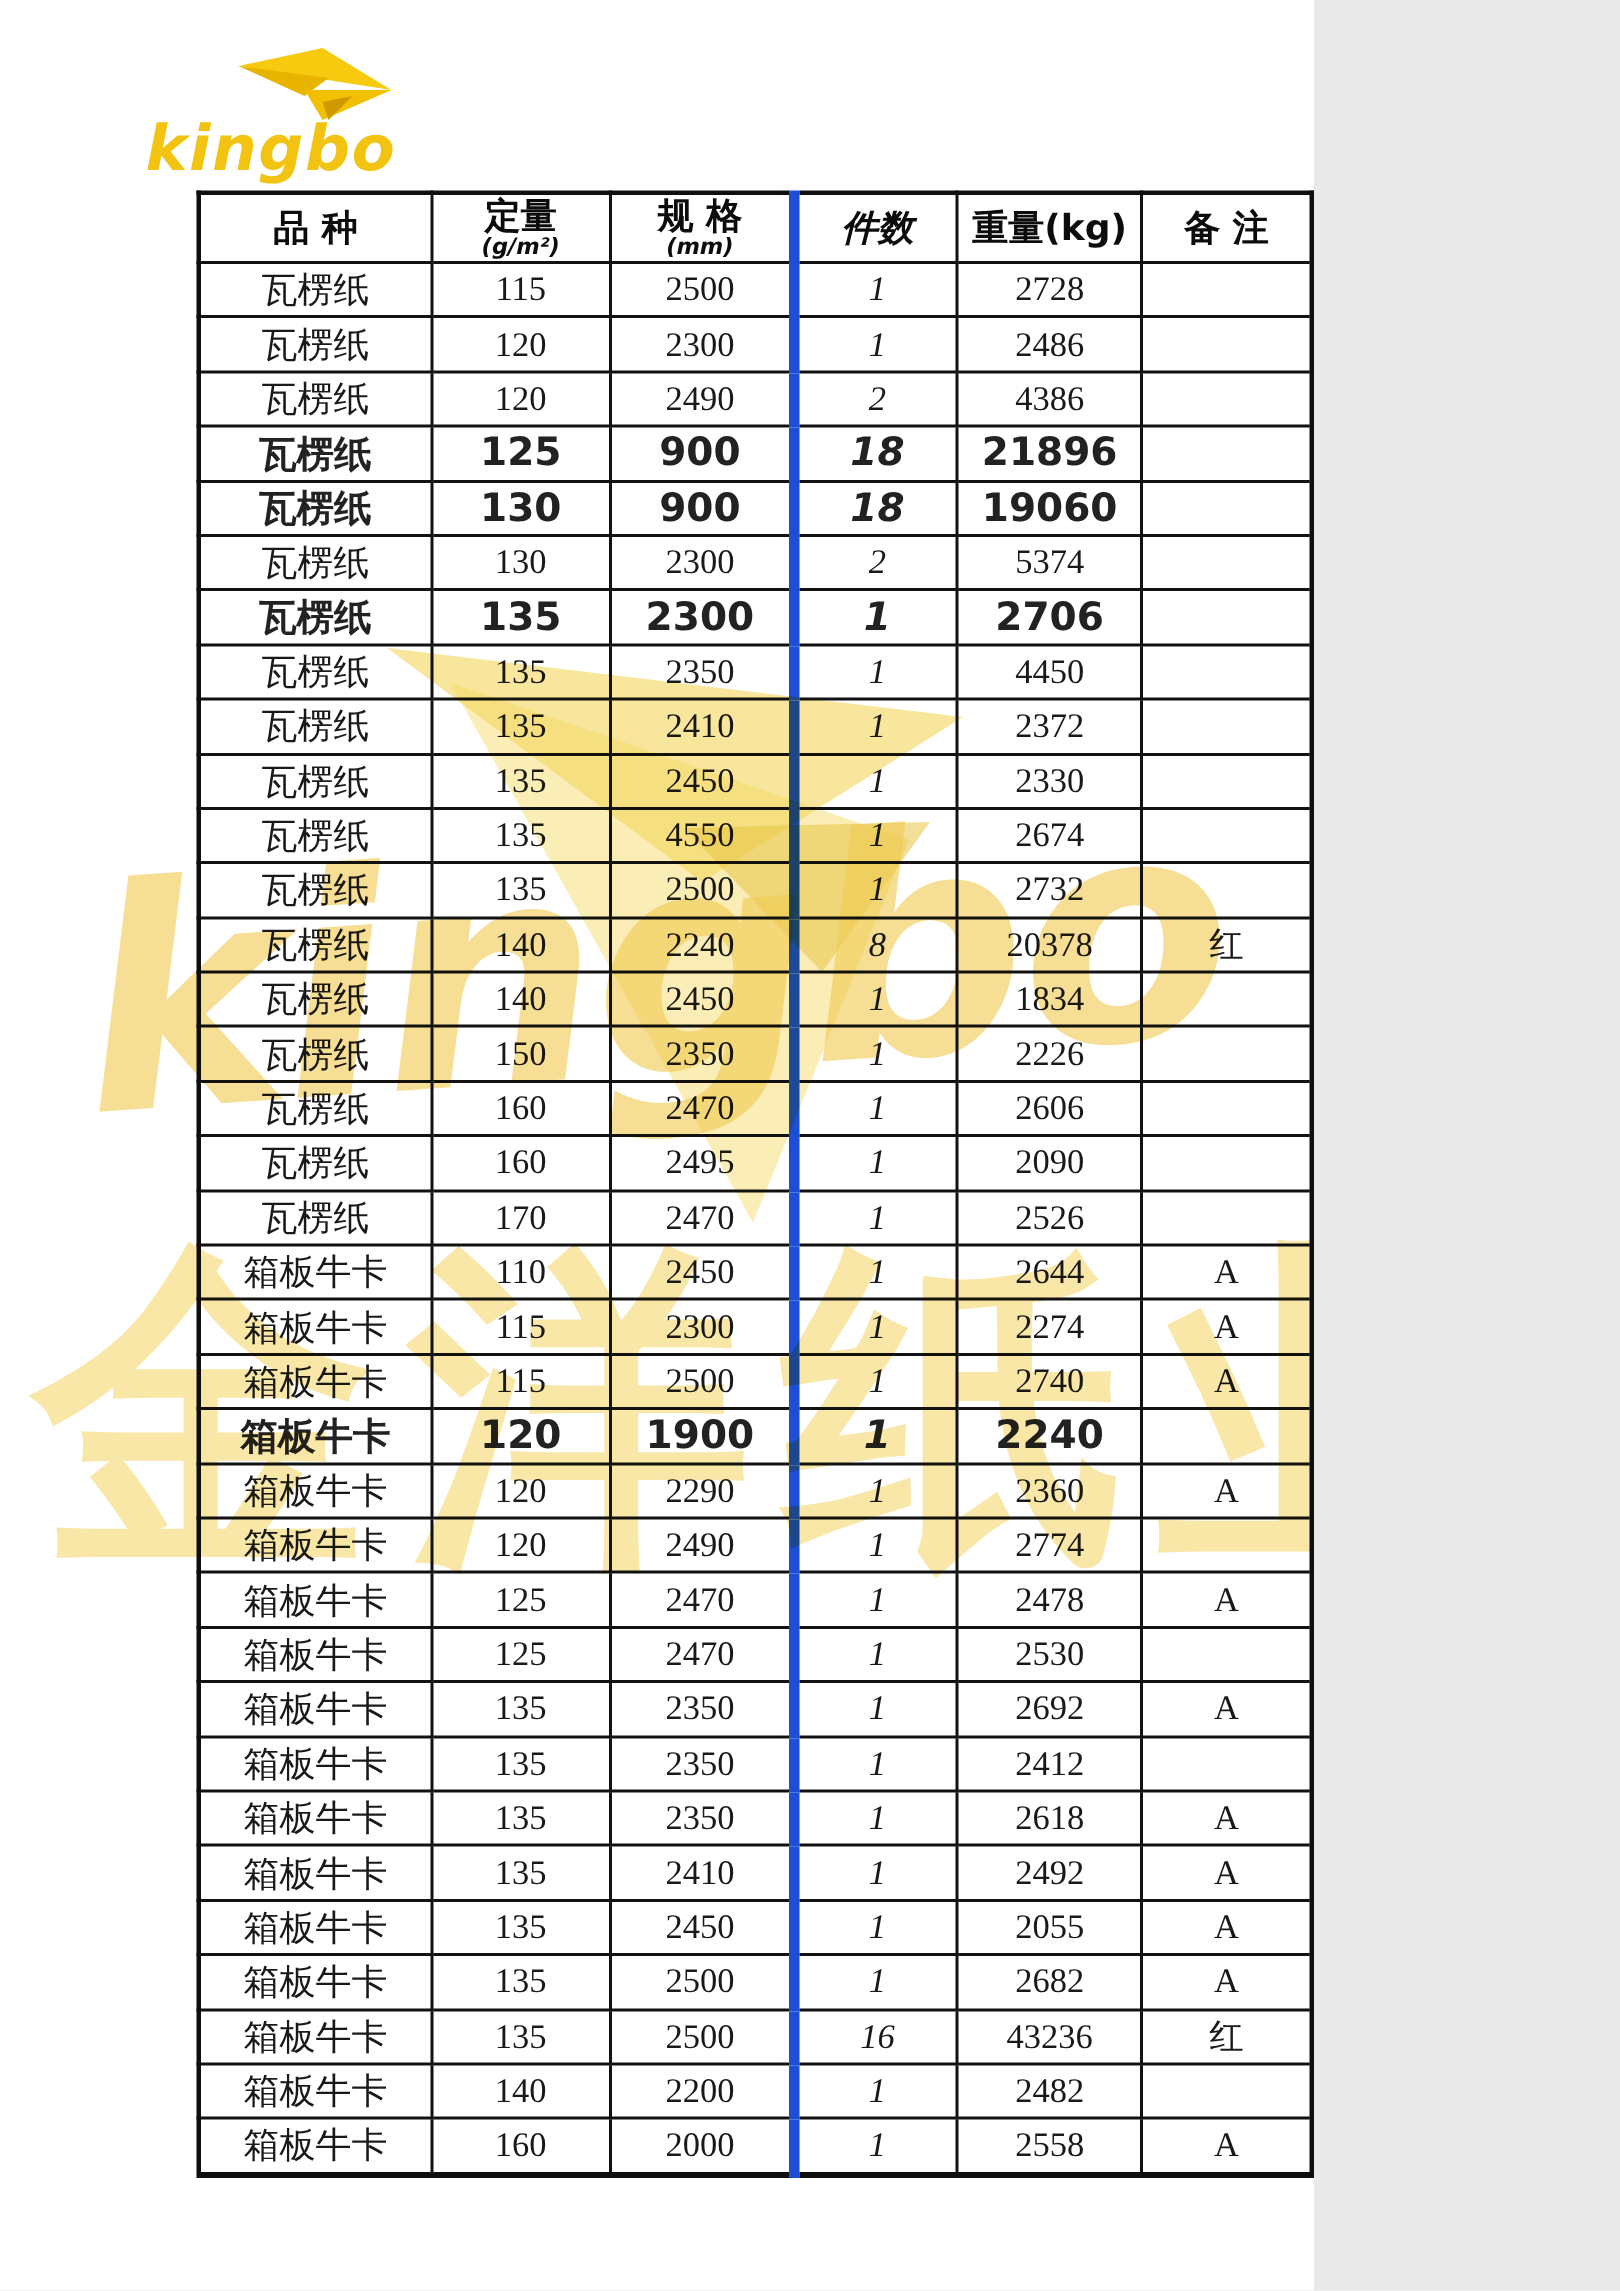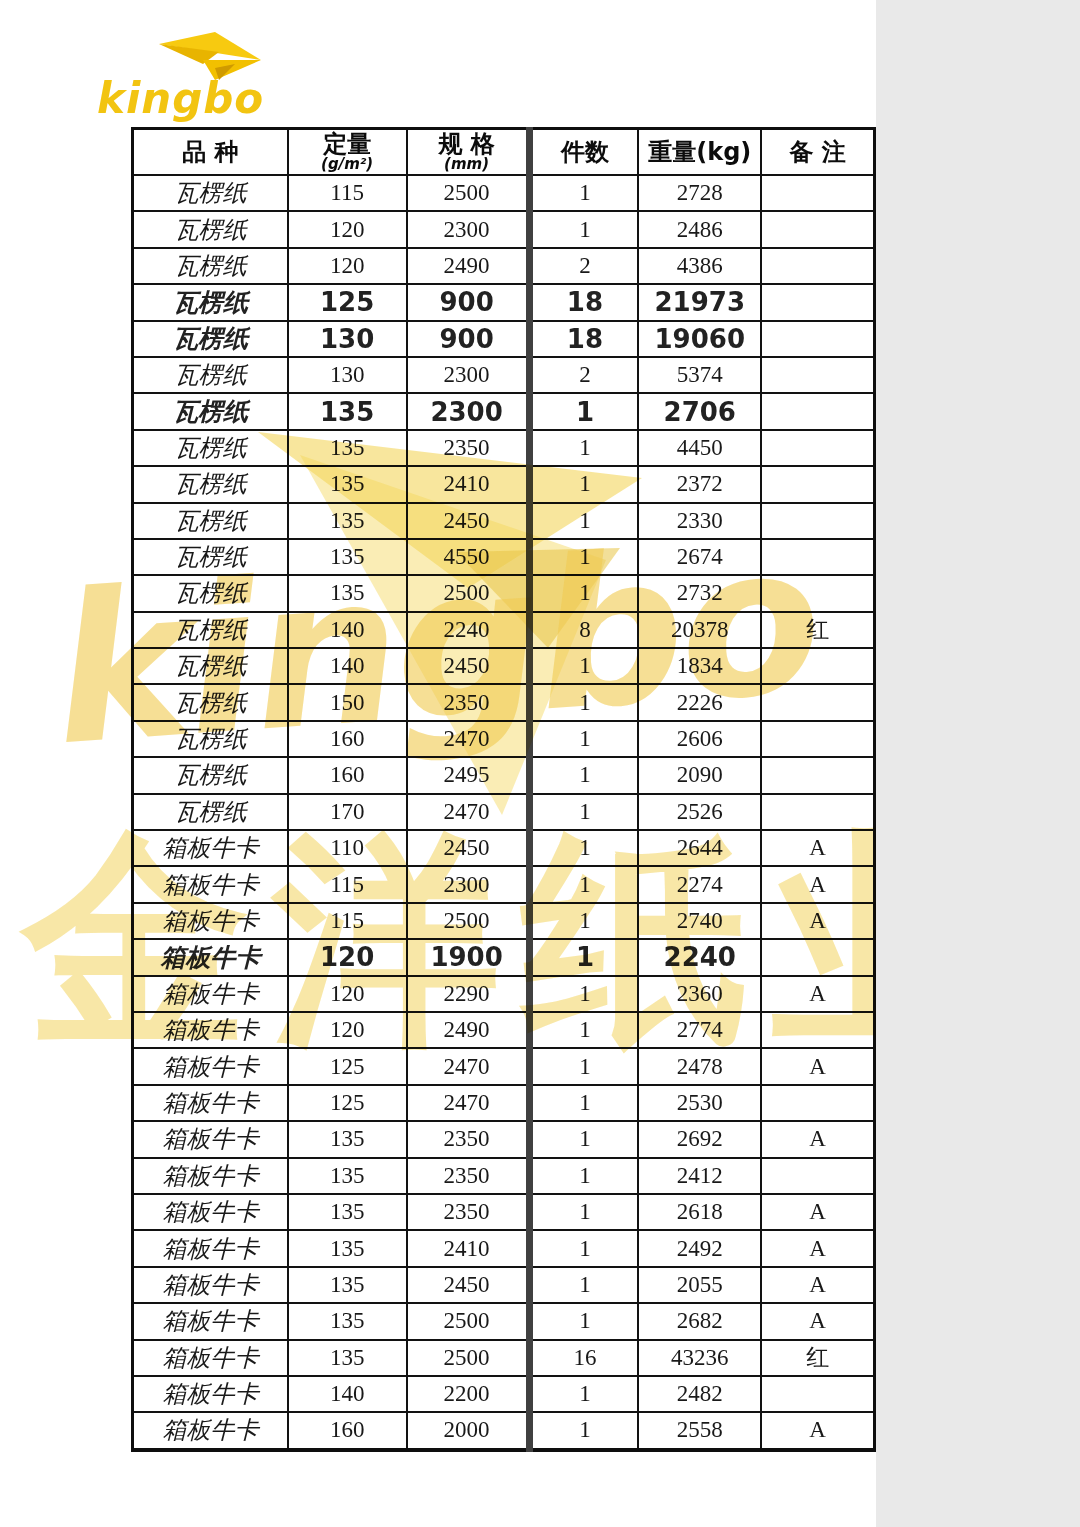--- a/index.html
+++ b/index.html
@@ -41,35 +41,35 @@
   .sheet-table col.c5{width:124px}
   .sheet-table col.c6{width:116px}
 
   .sheet-table th,.sheet-table td{
     border:2px solid #121212;
     text-align:center;vertical-align:middle;
     padding:0;color:#191919;
     overflow:hidden;white-space:nowrap;
   }
   
-  .sheet-table th:nth-child(4),.sheet-table td:nth-child(4){border-left:7px solid #404040;}
+  .sheet-table th:nth-child(4),.sheet-table td:nth-child(4){border-left:7px solid #1d4ed8;font-style:italic;}
 
   .sheet-table thead th{
     height:44px;
     font-family:"DejaVu Sans","Liberation Sans",sans-serif;
     font-weight:bold;font-size:24px;line-height:1.0;
     color:#0c0c0c;
   }
   .sheet-table thead .unit{
     display:block;font-size:15px;font-weight:bold;margin-top:1px;font-style:italic;
   }
   .sheet-table thead .unit:empty{display:none;}
 
   .sheet-table tbody td{height:34.4px;font-size:23px;}
-  .sheet-table tbody td.variety{font-size:24px;font-style:italic;}
+  .sheet-table tbody td.variety{font-size:24px;}
 
   
   .sheet-table tbody tr.em td{
     font-family:"DejaVu Sans","Liberation Sans",sans-serif;
     font-size:26px;font-weight:bold;color:#222;
   }
   .sheet-table tbody tr.em td.variety{
     font-weight:bold;font-size:25px;
   }
 
@@ -155,21 +155,21 @@
       <td>2490</td>
       <td>2</td>
       <td>4386</td>
       <td></td>
     </tr>
         <tr class="em">
       <td class="variety">瓦楞纸</td>
       <td>125</td>
       <td>900</td>
       <td>18</td>
-      <td>21973</td>
+      <td>21896</td>
       <td></td>
     </tr>
         <tr class="em">
       <td class="variety">瓦楞纸</td>
       <td>130</td>
       <td>900</td>
       <td>18</td>
       <td>19060</td>
       <td></td>
     </tr>

